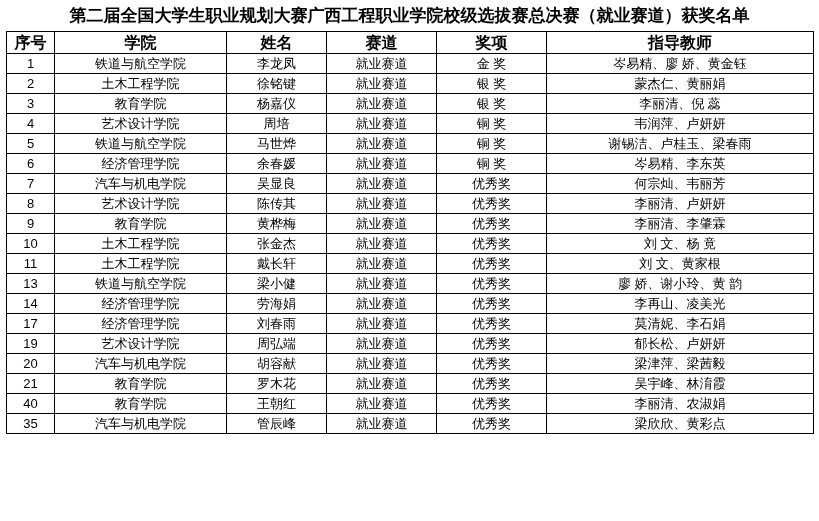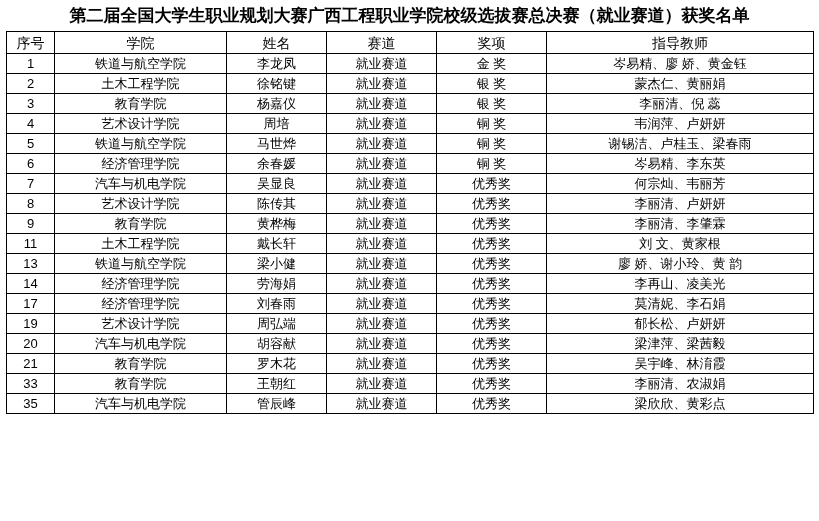--- a/index.html
+++ b/index.html
@@ -43,23 +43,23 @@
     text-align: center;
     vertical-align: middle;
     font-size: 13px;
     line-height: 14px;
     height: 19px;
     padding: 0 1px;
     white-space: nowrap;
     overflow: hidden;
   }
   table.award-table thead th {
-    font-weight: normal;
+    font-weight: bold;
     height: 21px;
-    font-size: 14px;
+    font-size: 16px;
   }
   col.c-no    { width: 48px; }
   col.c-col   { width: 172px; }
   col.c-name  { width: 100px; }
   col.c-track { width: 110px; }
   col.c-award { width: 110px; }
   col.c-teach { width: 267px; }
   .award-cell { letter-spacing: 0px; }
 </style>
 </head>
@@ -154,20 +154,28 @@
         </tr>
         <tr>
           <td>9</td>
           <td>教育学院</td>
           <td>黄桦梅</td>
           <td>就业赛道</td>
           <td class="award-cell">优秀奖</td>
           <td>李丽清、李肇霖</td>
         </tr>
         <tr>
+          <td>10</td>
+          <td>土木工程学院</td>
+          <td>张金杰</td>
+          <td>就业赛道</td>
+          <td class="award-cell">优秀奖</td>
+          <td>刘  文、杨  竟</td>
+        </tr>
+        <tr>
           <td>11</td>
           <td>土木工程学院</td>
           <td>戴长轩</td>
           <td>就业赛道</td>
           <td class="award-cell">优秀奖</td>
           <td>刘  文、黄家根</td>
         </tr>
         <tr>
           <td>13</td>
           <td>铁道与航空学院</td>
@@ -210,21 +218,21 @@
         </tr>
         <tr>
           <td>21</td>
           <td>教育学院</td>
           <td>罗木花</td>
           <td>就业赛道</td>
           <td class="award-cell">优秀奖</td>
           <td>吴宇峰、林淯霞</td>
         </tr>
         <tr>
-          <td>33</td>
+          <td>40</td>
           <td>教育学院</td>
           <td>王朝红</td>
           <td>就业赛道</td>
           <td class="award-cell">优秀奖</td>
           <td>李丽清、农淑娟</td>
         </tr>
         <tr>
           <td>35</td>
           <td>汽车与机电学院</td>
           <td>管辰峰</td>

